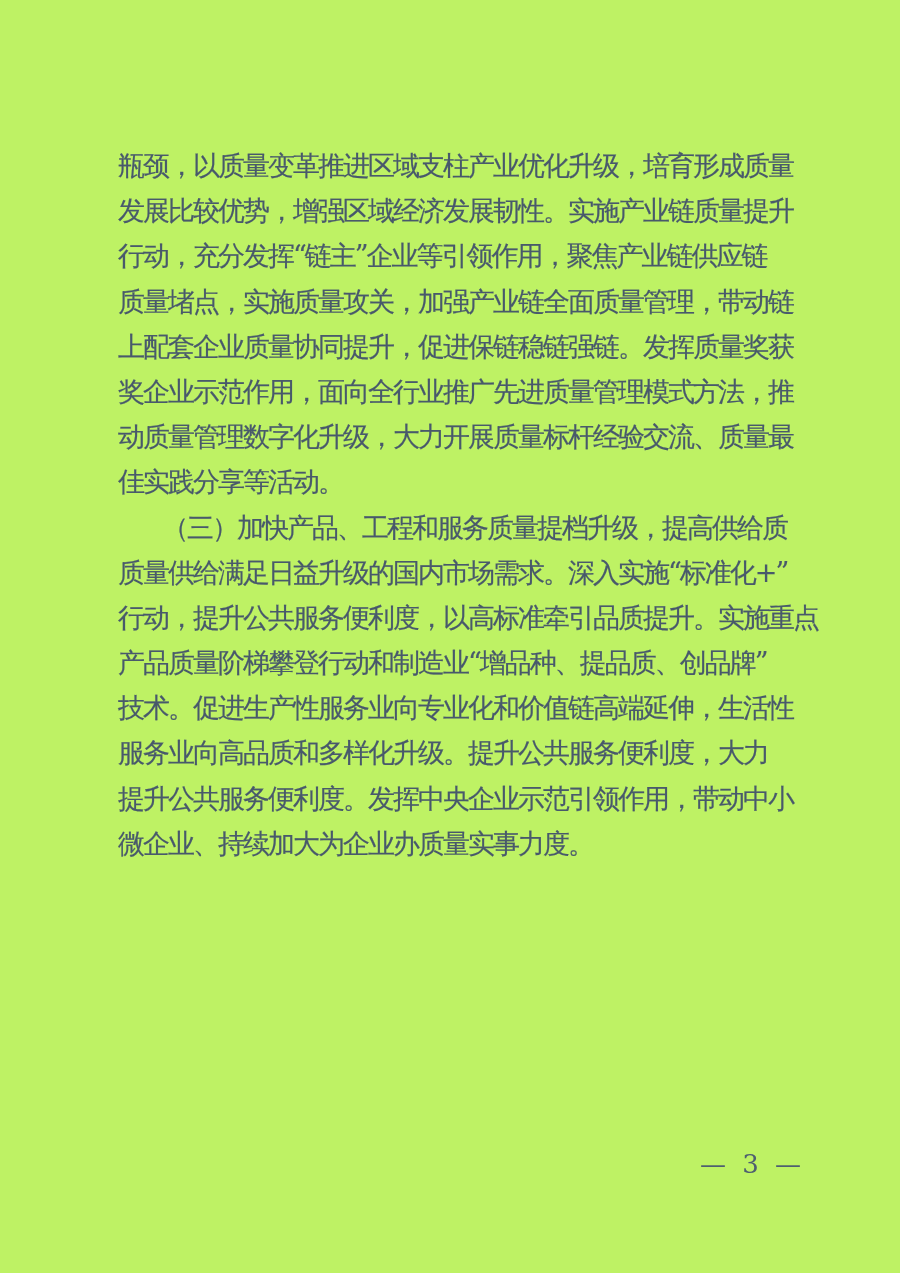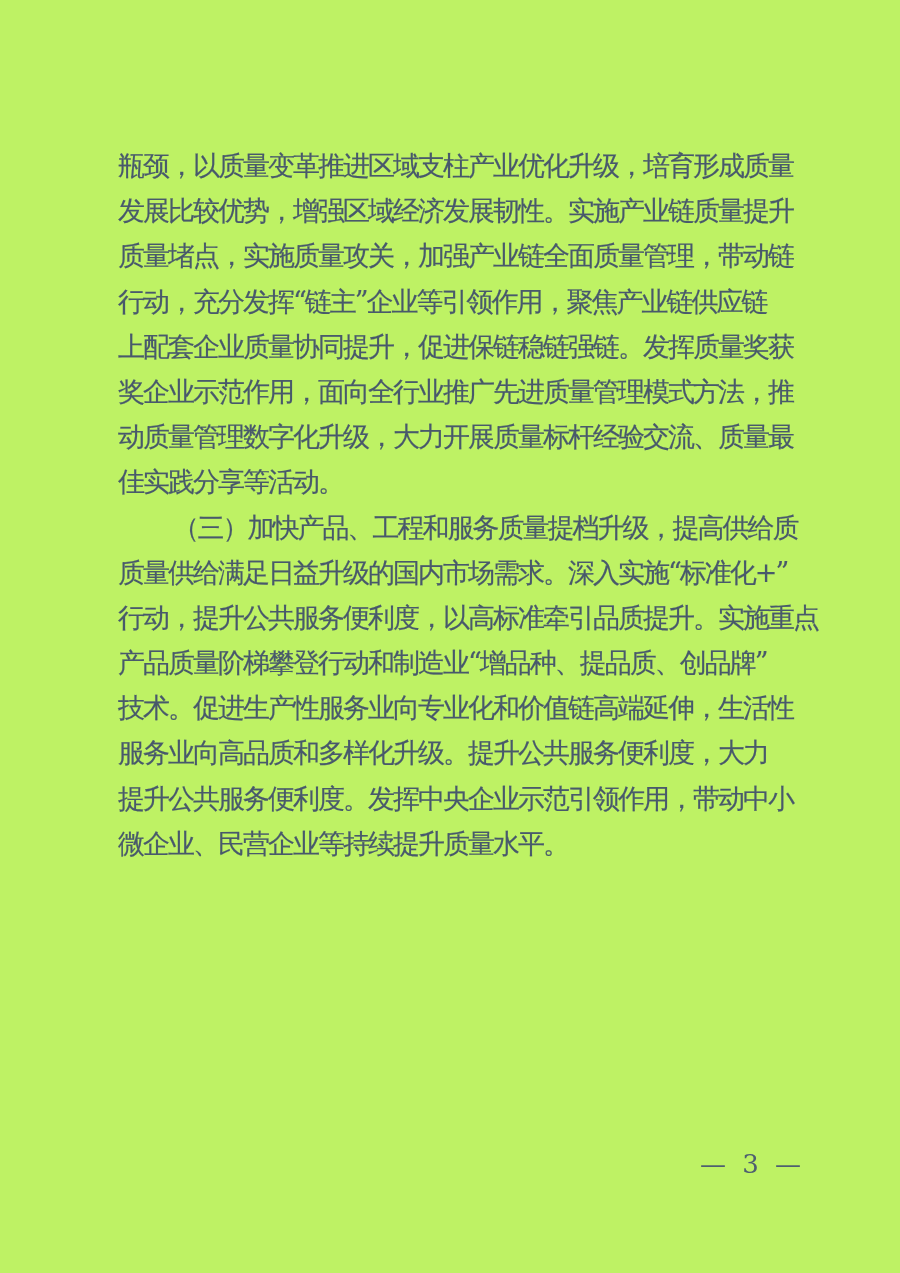--- a/index.html
+++ b/index.html
@@ -29,21 +29,20 @@
   .line {
     height: 45.2px;
     line-height: 45.2px;
     font-size: 27px;
     letter-spacing: -2px;
     white-space: nowrap;
     -webkit-text-stroke: 0.2px #4e5f70;
   }
   .line.indent {
     padding-left: 44px;
-    text-align: center;
   }
   .page-number {
     position: absolute;
     top: 1148px;
     left: 700px;
     font-size: 26px;
     letter-spacing: 4px;
     line-height: 32px;
     color: #4e5f70;
     white-space: nowrap;
@@ -51,36 +50,36 @@
 </style>
 </head>
 <body>
 
 <div class="page">
   <div class="text-block">
 
     <div class="paragraph">
       <div class="line">瓶颈，以质量变革推进区域支柱产业优化升级，培育形成质量</div>
       <div class="line">发展比较优势，增强区域经济发展韧性。实施产业链质量提升</div>
+      <div class="line">行动，充分发挥“链主”企业等引领作用，聚焦产业链供应链</div>
       <div class="line">质量堵点，实施质量攻关，加强产业链全面质量管理，带动链</div>
-      <div class="line">行动，充分发挥“链主”企业等引领作用，聚焦产业链供应链</div>
       <div class="line">上配套企业质量协同提升，促进保链稳链强链。发挥质量奖获</div>
       <div class="line">奖企业示范作用，面向全行业推广先进质量管理模式方法，推</div>
       <div class="line">动质量管理数字化升级，大力开展质量标杆经验交流、质量最</div>
       <div class="line">佳实践分享等活动。</div>
     </div>
 
     <div class="paragraph">
       <div class="line indent">（三）加快产品、工程和服务质量提档升级，提高供给质</div>
       <div class="line">质量供给满足日益升级的国内市场需求。深入实施“标准化+”</div>
       <div class="line">行动，提升公共服务便利度，以高标准牵引品质提升。实施重点</div>
       <div class="line">产品质量阶梯攀登行动和制造业“增品种、提品质、创品牌”</div>
       <div class="line">技术。促进生产性服务业向专业化和价值链高端延伸，生活性</div>
       <div class="line">服务业向高品质和多样化升级。提升公共服务便利度，大力</div>
       <div class="line">提升公共服务便利度。发挥中央企业示范引领作用，带动中小</div>
-      <div class="line">微企业、民营企业等持续提升质量水平。</div>
+      <div class="line">微企业、持续加大为企业办质量实事力度。</div>
     </div>
 
 
   </div>
 
   <div class="page-number">— 3 —</div>
 </div>
 
 </body></html>

